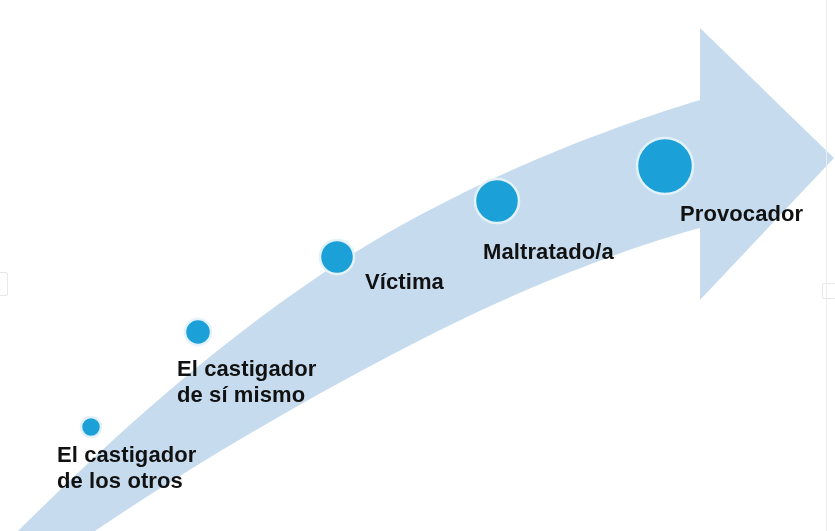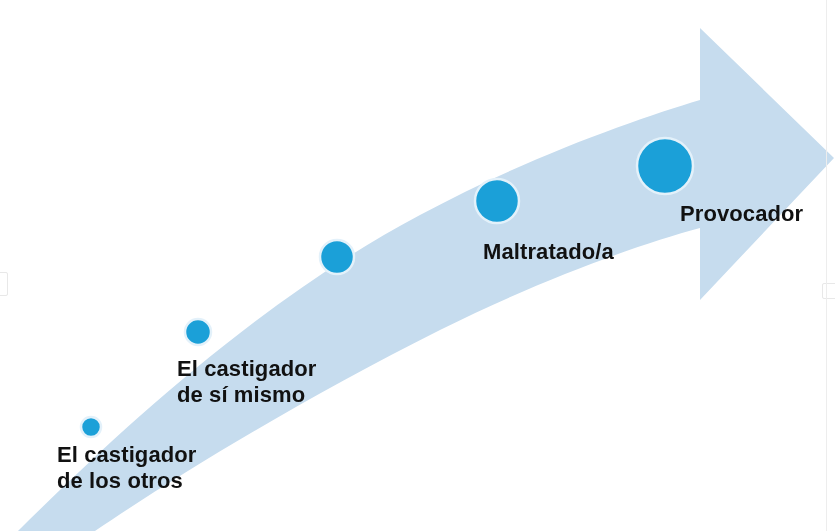--- a/index.html
+++ b/index.html
@@ -96,20 +96,21 @@
       <circle cx="665" cy="166" r="28" fill="#1ba0d8" stroke="#e3f1fa" stroke-width="2.5"></circle>
     </g>
   </svg>
 
   <div class="node-label label-1">El castigador
 de los otros</div>
 
   <div class="node-label label-2">El castigador
 de sí mismo</div>
 
+  <div class="node-label label-3">Víctima</div>
 
   <div class="node-label label-4">Maltratado/a</div>
 
   <div class="node-label label-5">Provocador</div>
 
   <div class="edge-mark edge-mark-left"></div>
   <div class="edge-mark edge-mark-right"></div>
   <div class="edge-rule-right"></div>
 
 </div>

